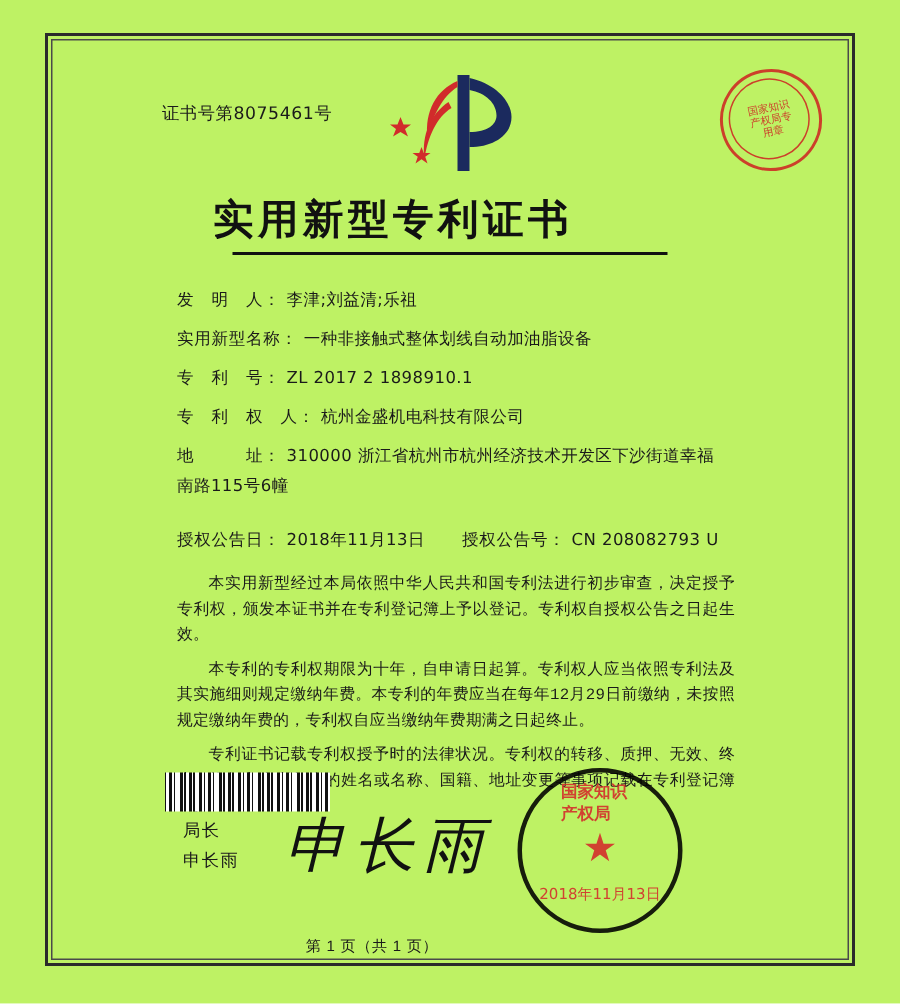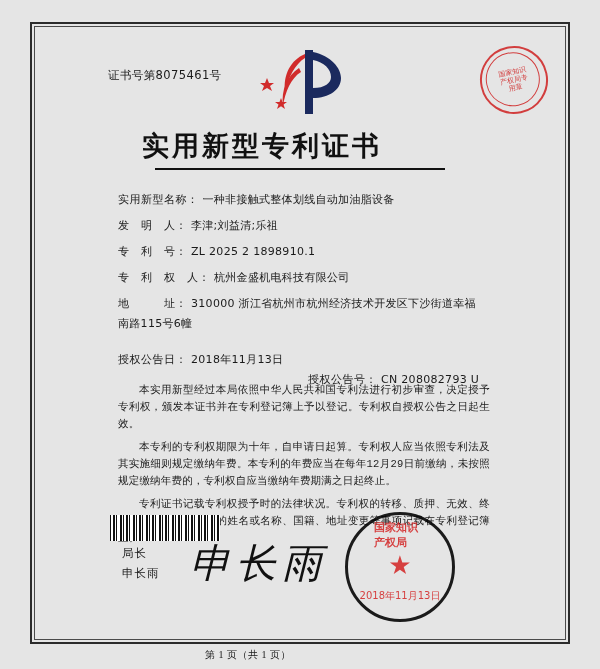--- a/index.html
+++ b/index.html
@@ -12,21 +12,21 @@
     height: 669px;
     font-family: "Liberation Sans", sans-serif;
     position: relative;
     overflow: hidden;
   }
   .page {
     position: absolute;
     left: 0; top: 0;
     width: 600px;
     height: 669px;
-    background: #e5e5e5;
+    background: #bef264;
   }
   
   .frame-outer {
     position: absolute;
     left: 30px;
     top: 22px;
     width: 540px;
     height: 622px;
     border: 2px solid #2b2b2b;
     box-sizing: border-box;
@@ -155,21 +155,20 @@
     margin-bottom: 11px;
     line-height: 15px;
   }
   .two-col .left {
     flex: 0 0 190px;
     display: flex;
   }
   .two-col .right {
     flex: 1 1 auto;
     display: flex;
-    margin-top: 20px;
   }
   
   .body-text {
     position: absolute;
     left: 118px;
     top: 382px;
     width: 372px;
     font-family: "DejaVu Sans", sans-serif;
     font-size: 10.5px;
     line-height: 17px;
@@ -271,25 +270,24 @@
     font-family: "DejaVu Sans", sans-serif;
     color: #d42a2a;
   }
   
   .footer {
     position: absolute;
     left: 0;
     top: 624px;
     width: 496px;
     text-align: center;
-    font-family: Liberation Serif, serif;
+    font-family: Liberation Sans, sans-serif;
     font-size: 10px;
     color: #1a1a1a;
     letter-spacing: 0.5px;
-    margin-top: 24px;
   }
 </style>
 </head>
 <body>
 
 <div class="page">
 
   <div class="frame-outer"></div>
   <div class="frame-inner"></div>
 
@@ -311,30 +309,30 @@
       <polygon points="12,30 14,35 19,35 15,38 17,43 12,40 7,43 9,38 5,35 10,35" fill="#d12b2b"></polygon>
       <polygon points="26,50 27.5,54 32,54 28.5,56.5 30,61 26,58.2 22,61 23.5,56.5 20,54 24.5,54" fill="#d12b2b"></polygon>
     </svg>
   </div>
 
   <div class="doc-title">实用新型专利证书</div>
   <div class="title-underline"></div>
 
   <div class="fields">
     <div class="field-row">
+      <div class="field-label">发　明　人：</div>
+      <div class="field-value">李津;刘益清;乐祖</div>
+    </div>
+    <div class="field-row">
       <div class="field-label">实用新型名称：</div>
       <div class="field-value">一种非接触式整体划线自动加油脂设备</div>
     </div>
     <div class="field-row">
-      <div class="field-label">发　明　人：</div>
-      <div class="field-value">李津;刘益清;乐祖</div>
-    </div>
-    <div class="field-row">
       <div class="field-label">专　利　号：</div>
-      <div class="field-value">ZL 2025 2 1898910.1</div>
+      <div class="field-value">ZL 2017 2 1898910.1</div>
     </div>
     <div class="field-row">
       <div class="field-label">专　利　权　人：</div>
       <div class="field-value">杭州金盛机电科技有限公司</div>
     </div>
     <div class="field-row">
       <div class="field-label">地　　　址：</div>
       <div class="field-value">310000 浙江省杭州市杭州经济技术开发区下沙街道幸福</div>
     </div>
     <div class="field-sub">南路115号6幢</div>

